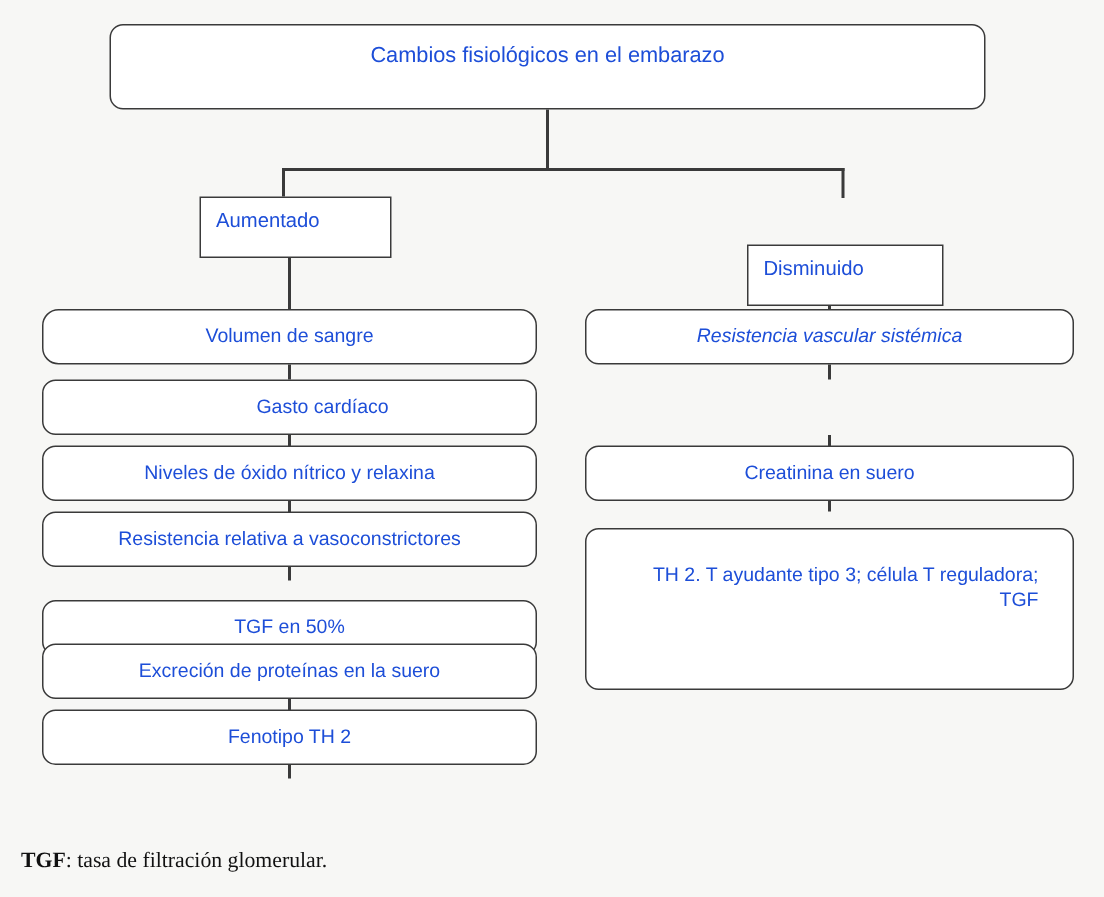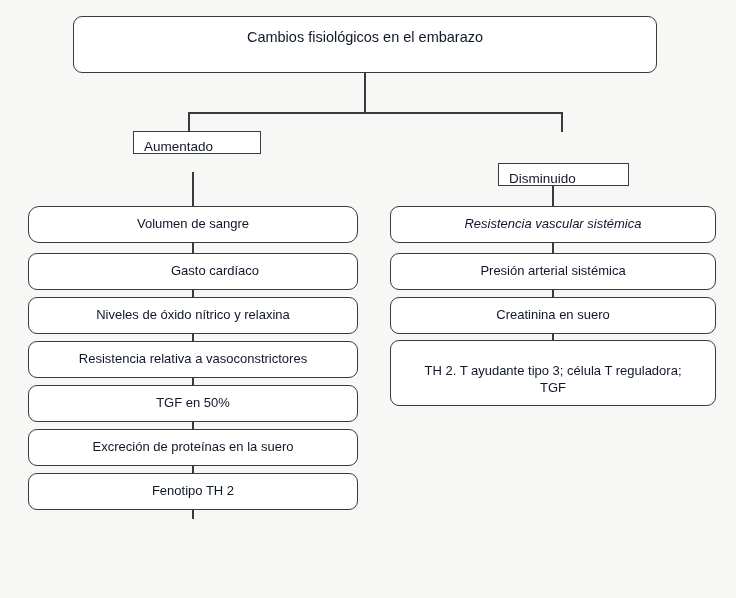--- a/index.html
+++ b/index.html
@@ -22,21 +22,21 @@
   
   .node {
     position: absolute;
     box-sizing: border-box;
     background: #ffffff;
     border: 1.6px solid #3a3a3a;
     display: flex;
     align-items: center;
     justify-content: center;
     text-align: center;
-    color: #0f172a;
+    color: #1d4ed8;
     line-height: 1.28;
     z-index: 2;
   }
   .node.round {
     border-radius: 9px;
   }
   .node.sharp {
     border-radius: 0;
     justify-content: flex-start;
     align-items: flex-start;
@@ -49,21 +49,21 @@
     left: 73px;
     top: 16px;
     width: 584px;
     height: 57px;
     font-size: 14.5px;
   }
   #root-node > span { margin-bottom: 14px; }
 
   .branch-label {
     width: 128px;
-    height: 23px;
+    height: 41px;
     font-size: 13.5px;
   }
   #label-aumentado { left: 133px; top: 131px; }
   #label-disminuido { left: 498px; top: 131px; width: 131px; margin-top: 32px; }
 
   .col-item {
     font-size: 13px;
   }
   .col-left  { left: 28px;  width: 330px; }
   .col-right { left: 390px; width: 326px; }
@@ -129,49 +129,49 @@
   <div class="node round col-item col-left" style="top:297px; height:37px;">
     <span>Niveles de óxido nítrico y relaxina</span>
   </div>
   <div class="line vline" style="left:192px; top:334px; height:9px;"></div>
 
   <div class="node round col-item col-left" style="top:341px; height:37px;">
     <span>Resistencia relativa a vasoconstrictores</span>
   </div>
   <div class="line vline" style="left:192px; top:378px; height:9px;"></div>
 
-  <div class="node round col-item col-left" style="top:385px; height:37px;">
+  <div class="node round col-item col-left" style="top:400px; height:37px;">
     <span>TGF en 50%</span>
   </div>
   <div class="line vline" style="left:192px; top:422px; height:9px;"></div>
 
   <div class="node round col-item col-left" style="top:429px; height:37px;">
     <span>Excreción de proteínas en la suero</span>
   </div>
   <div class="line vline" style="left:192px; top:466px; height:9px;"></div>
 
   <div class="node round col-item col-left" style="top:473px; height:37px;">
     <span>Fenotipo TH 2</span>
   </div>
   <div class="line vline" style="left:192px; top:510px; height:9px;"></div>
 
 
   <div class="node round col-item col-right" style="top:206px; height:37px;font-style:italic;">
     <span>Resistencia vascular sistémica</span>
   </div>
   <div class="line vline" style="left:552px; top:243px; height:10px;"></div>
 
-  <div class="node round col-item col-right" style="top:253px; height:37px;">
-    <span>Presión arterial sistémica</span>
-  </div>
   <div class="line vline" style="left:552px; top:290px; height:9px;"></div>
 
   <div class="node round col-item col-right" style="top:297px; height:37px;">
     <span>Creatinina en suero</span>
   </div>
   <div class="line vline" style="left:552px; top:334px; height:7px;"></div>
 
-  <div class="node round col-item col-right tall" style="top:340px; height:66px;">
+  <div class="node round col-item col-right tall" style="top:352px; height:108px;text-align:right;">
     <span>TH 2. T ayudante tipo 3; célula T reguladora; TGF</span>
   </div>
 
+  <div id="footnote">
+    <span class="abbr">TGF</span><span>: tasa de filtración glomerular.</span>
+  </div>
 
 </div>
 
 </body></html>

